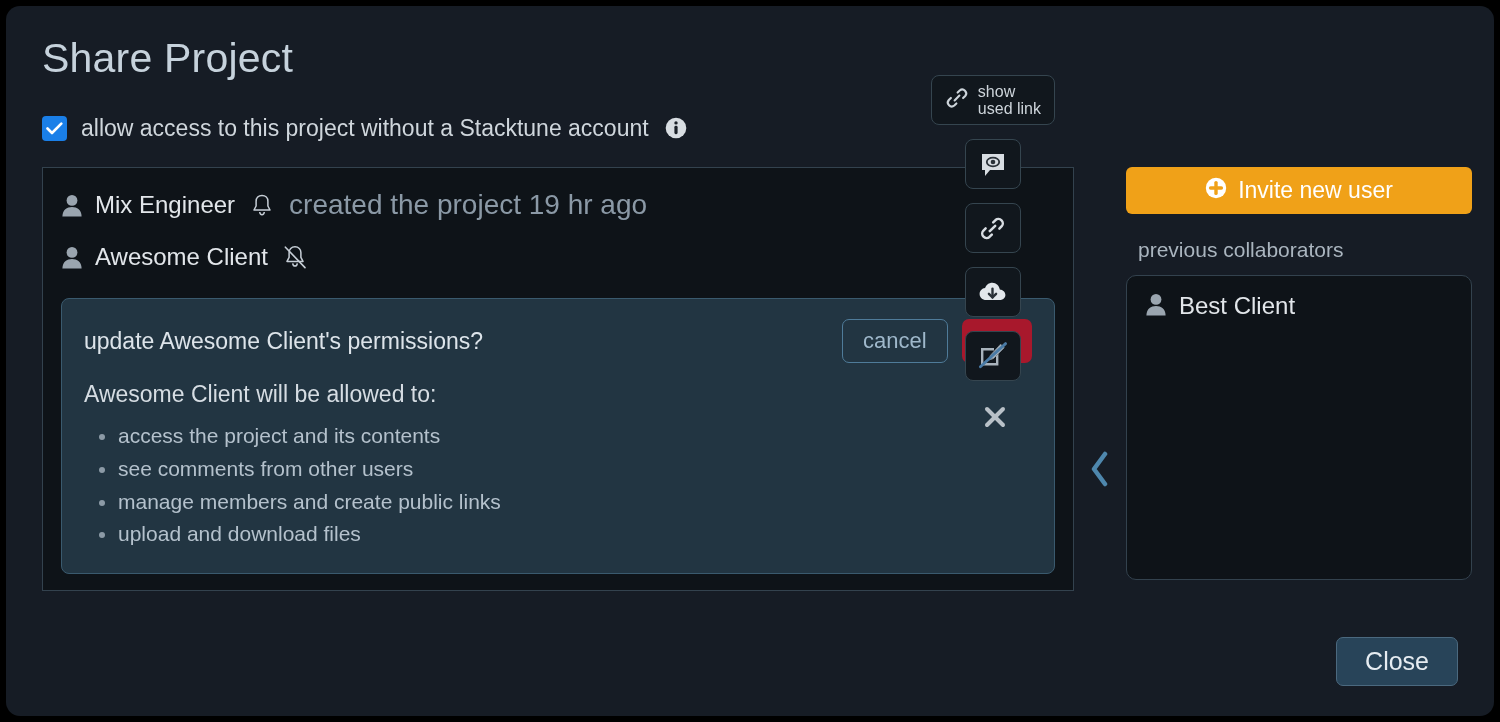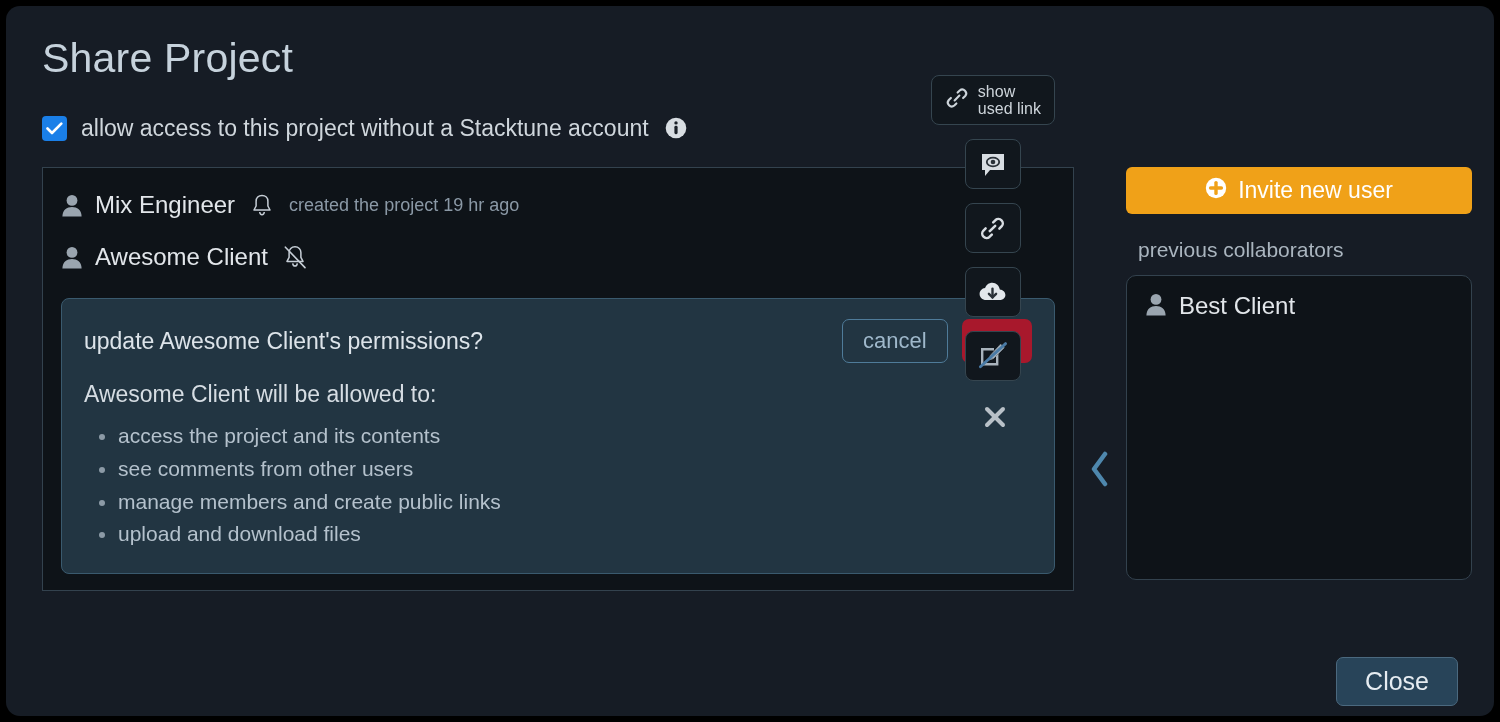--- a/index.html
+++ b/index.html
@@ -86,21 +86,21 @@
 
   .person-icon { width: 22px; height: 24px; flex:none; display:flex; align-items:center; }
   .member-name {
     font-size: 24px;
     color: #e2e6ea;
     margin-left: 12px;
     white-space: nowrap;
   }
   .bell-icon { margin-left: 14px; width: 26px; height: 26px; flex:none; display:flex; align-items:center; justify-content:center;}
   .member-meta {
-    font-size: 18px;
+    font-size: 28px;
     color: #8b99a6;
     margin-left: 14px;
     white-space: nowrap;
   }
 
   .actions {
     margin-left: auto;
     display: flex;
     align-items: center;
     gap: 14px;
@@ -243,21 +243,21 @@
   }
   .collab-name {
     font-size: 24px;
     color: #e2e6ea;
   }
 
   
   .footer {
     position: absolute;
     right: 36px;
-    bottom: 10px;
+    bottom: 30px;
   }
   .btn-close {
     background: #284459;
     border: 1px solid #4b697f;
     border-radius: 7px;
     color: #e6ecf1;
     font-size: 25px;
     font-family: "Liberation Sans", sans-serif;
     padding: 9px 28px;
   }

